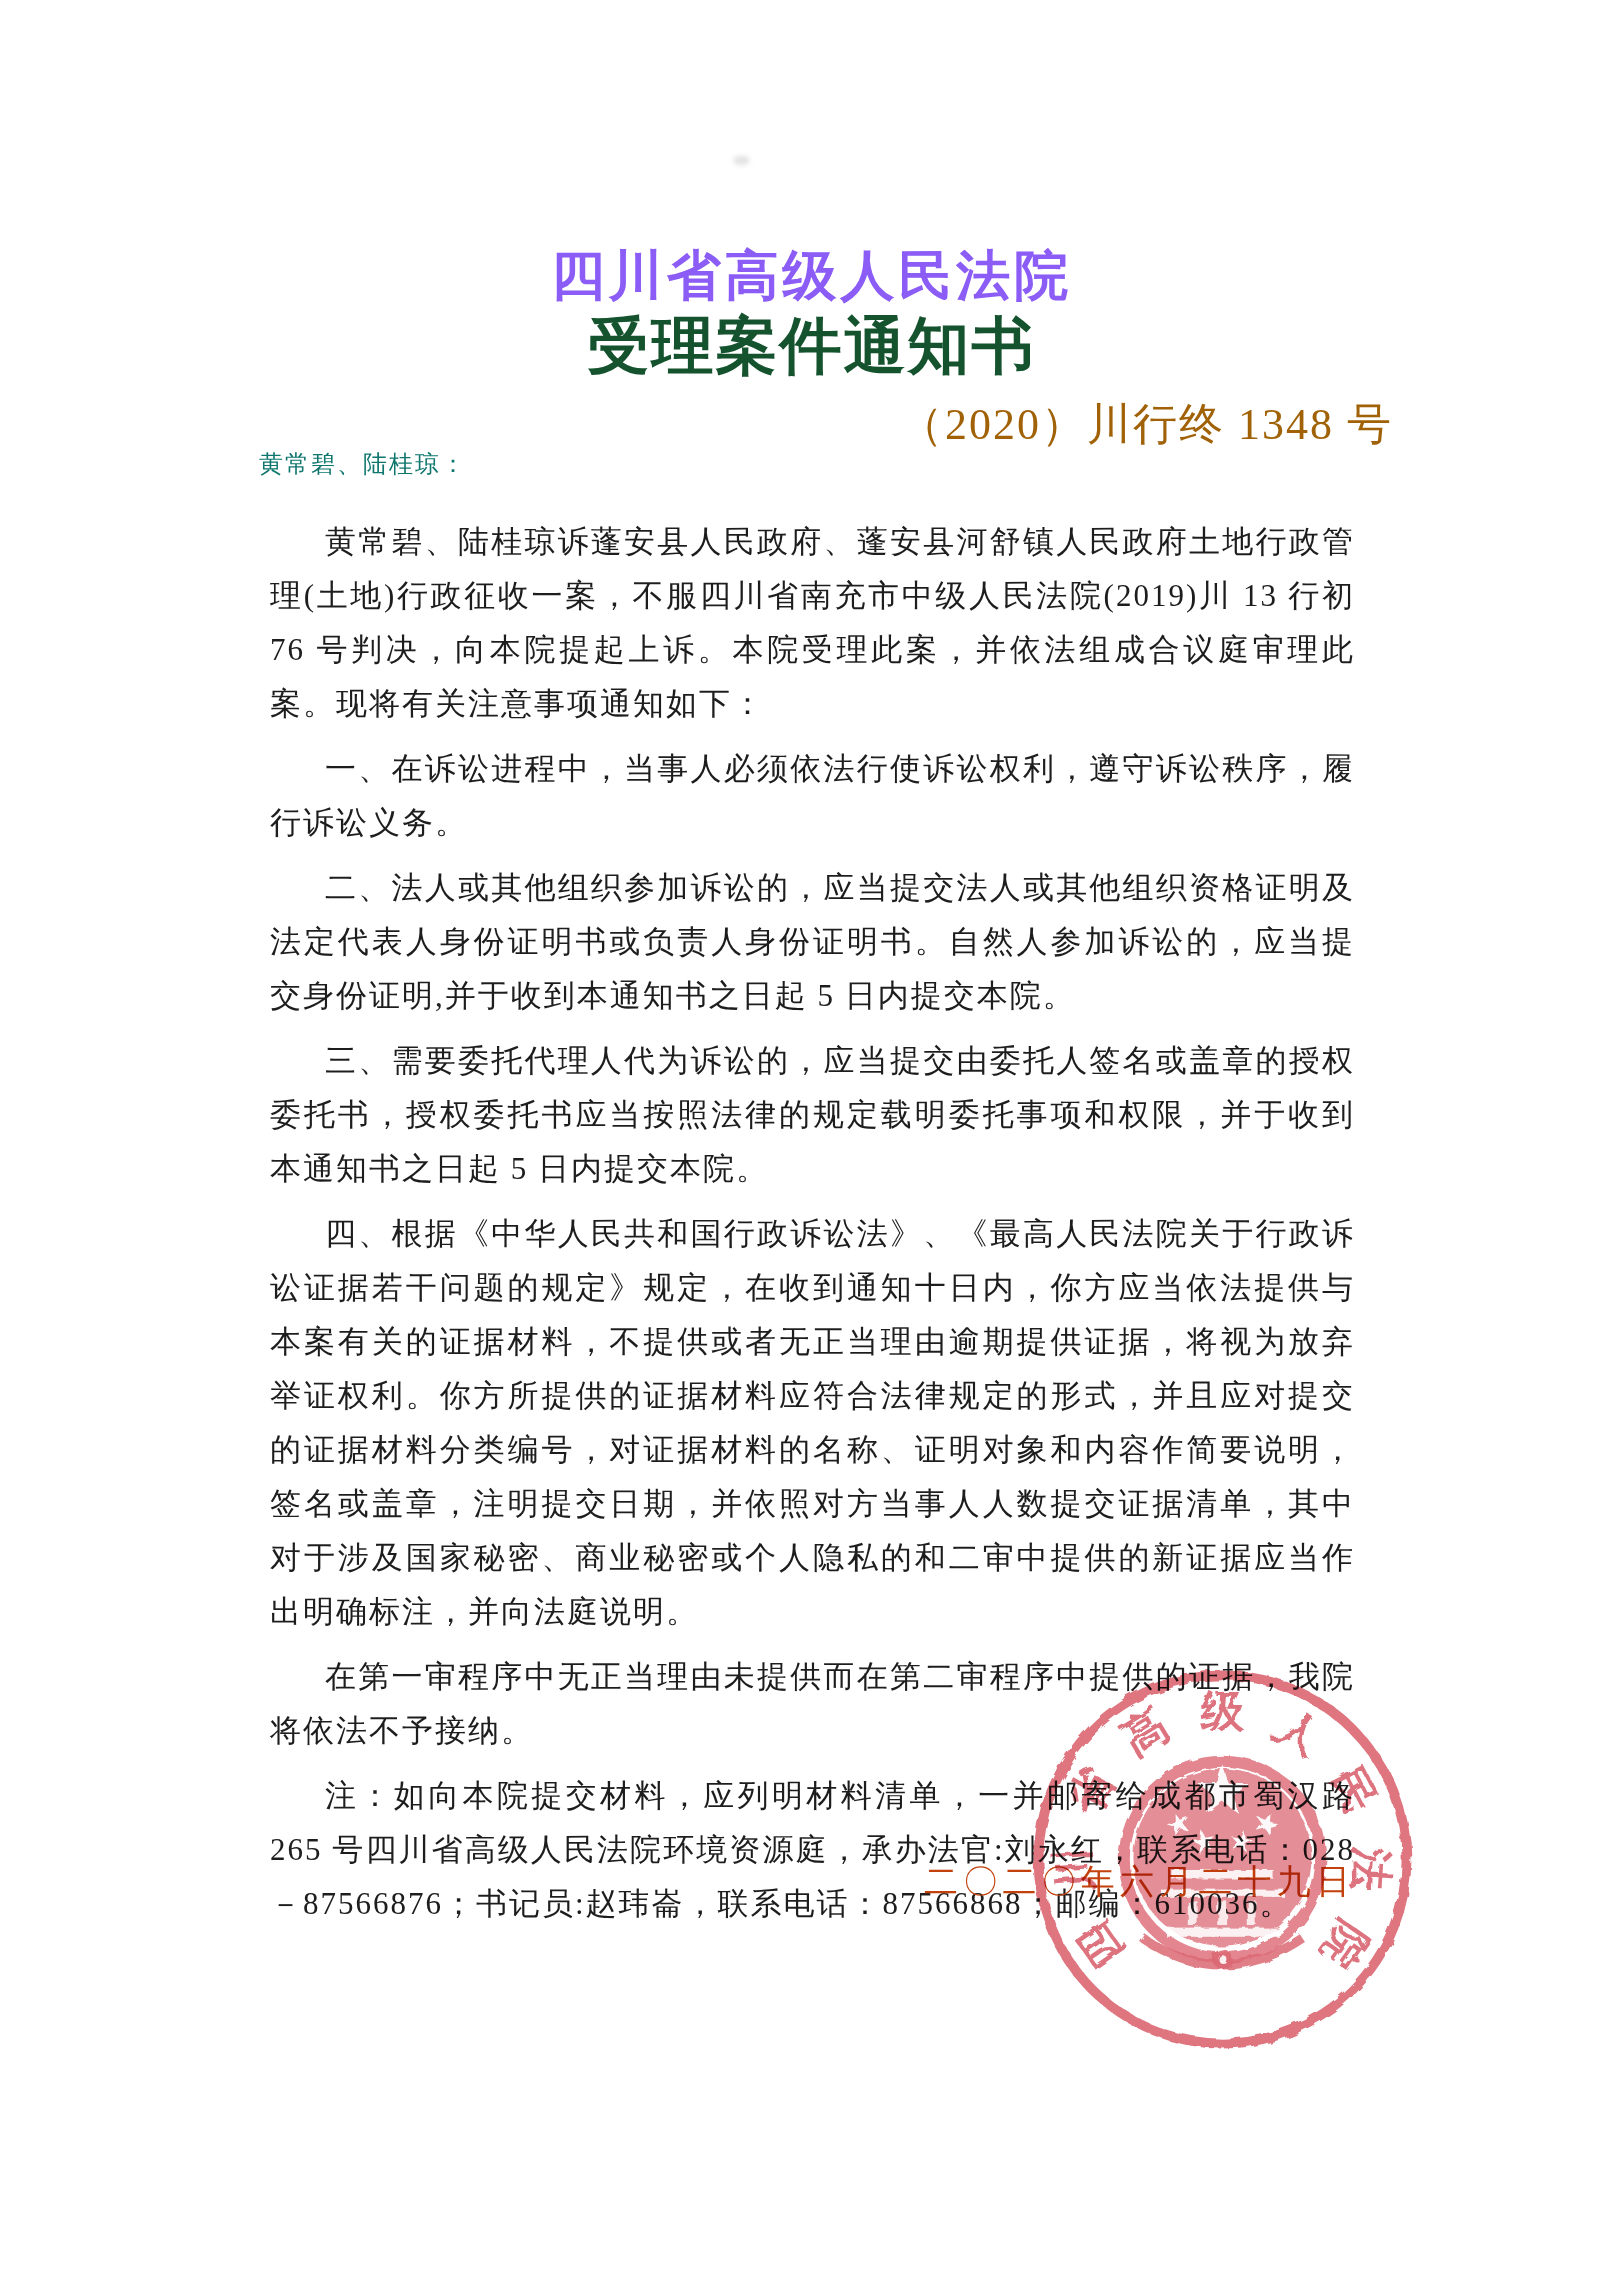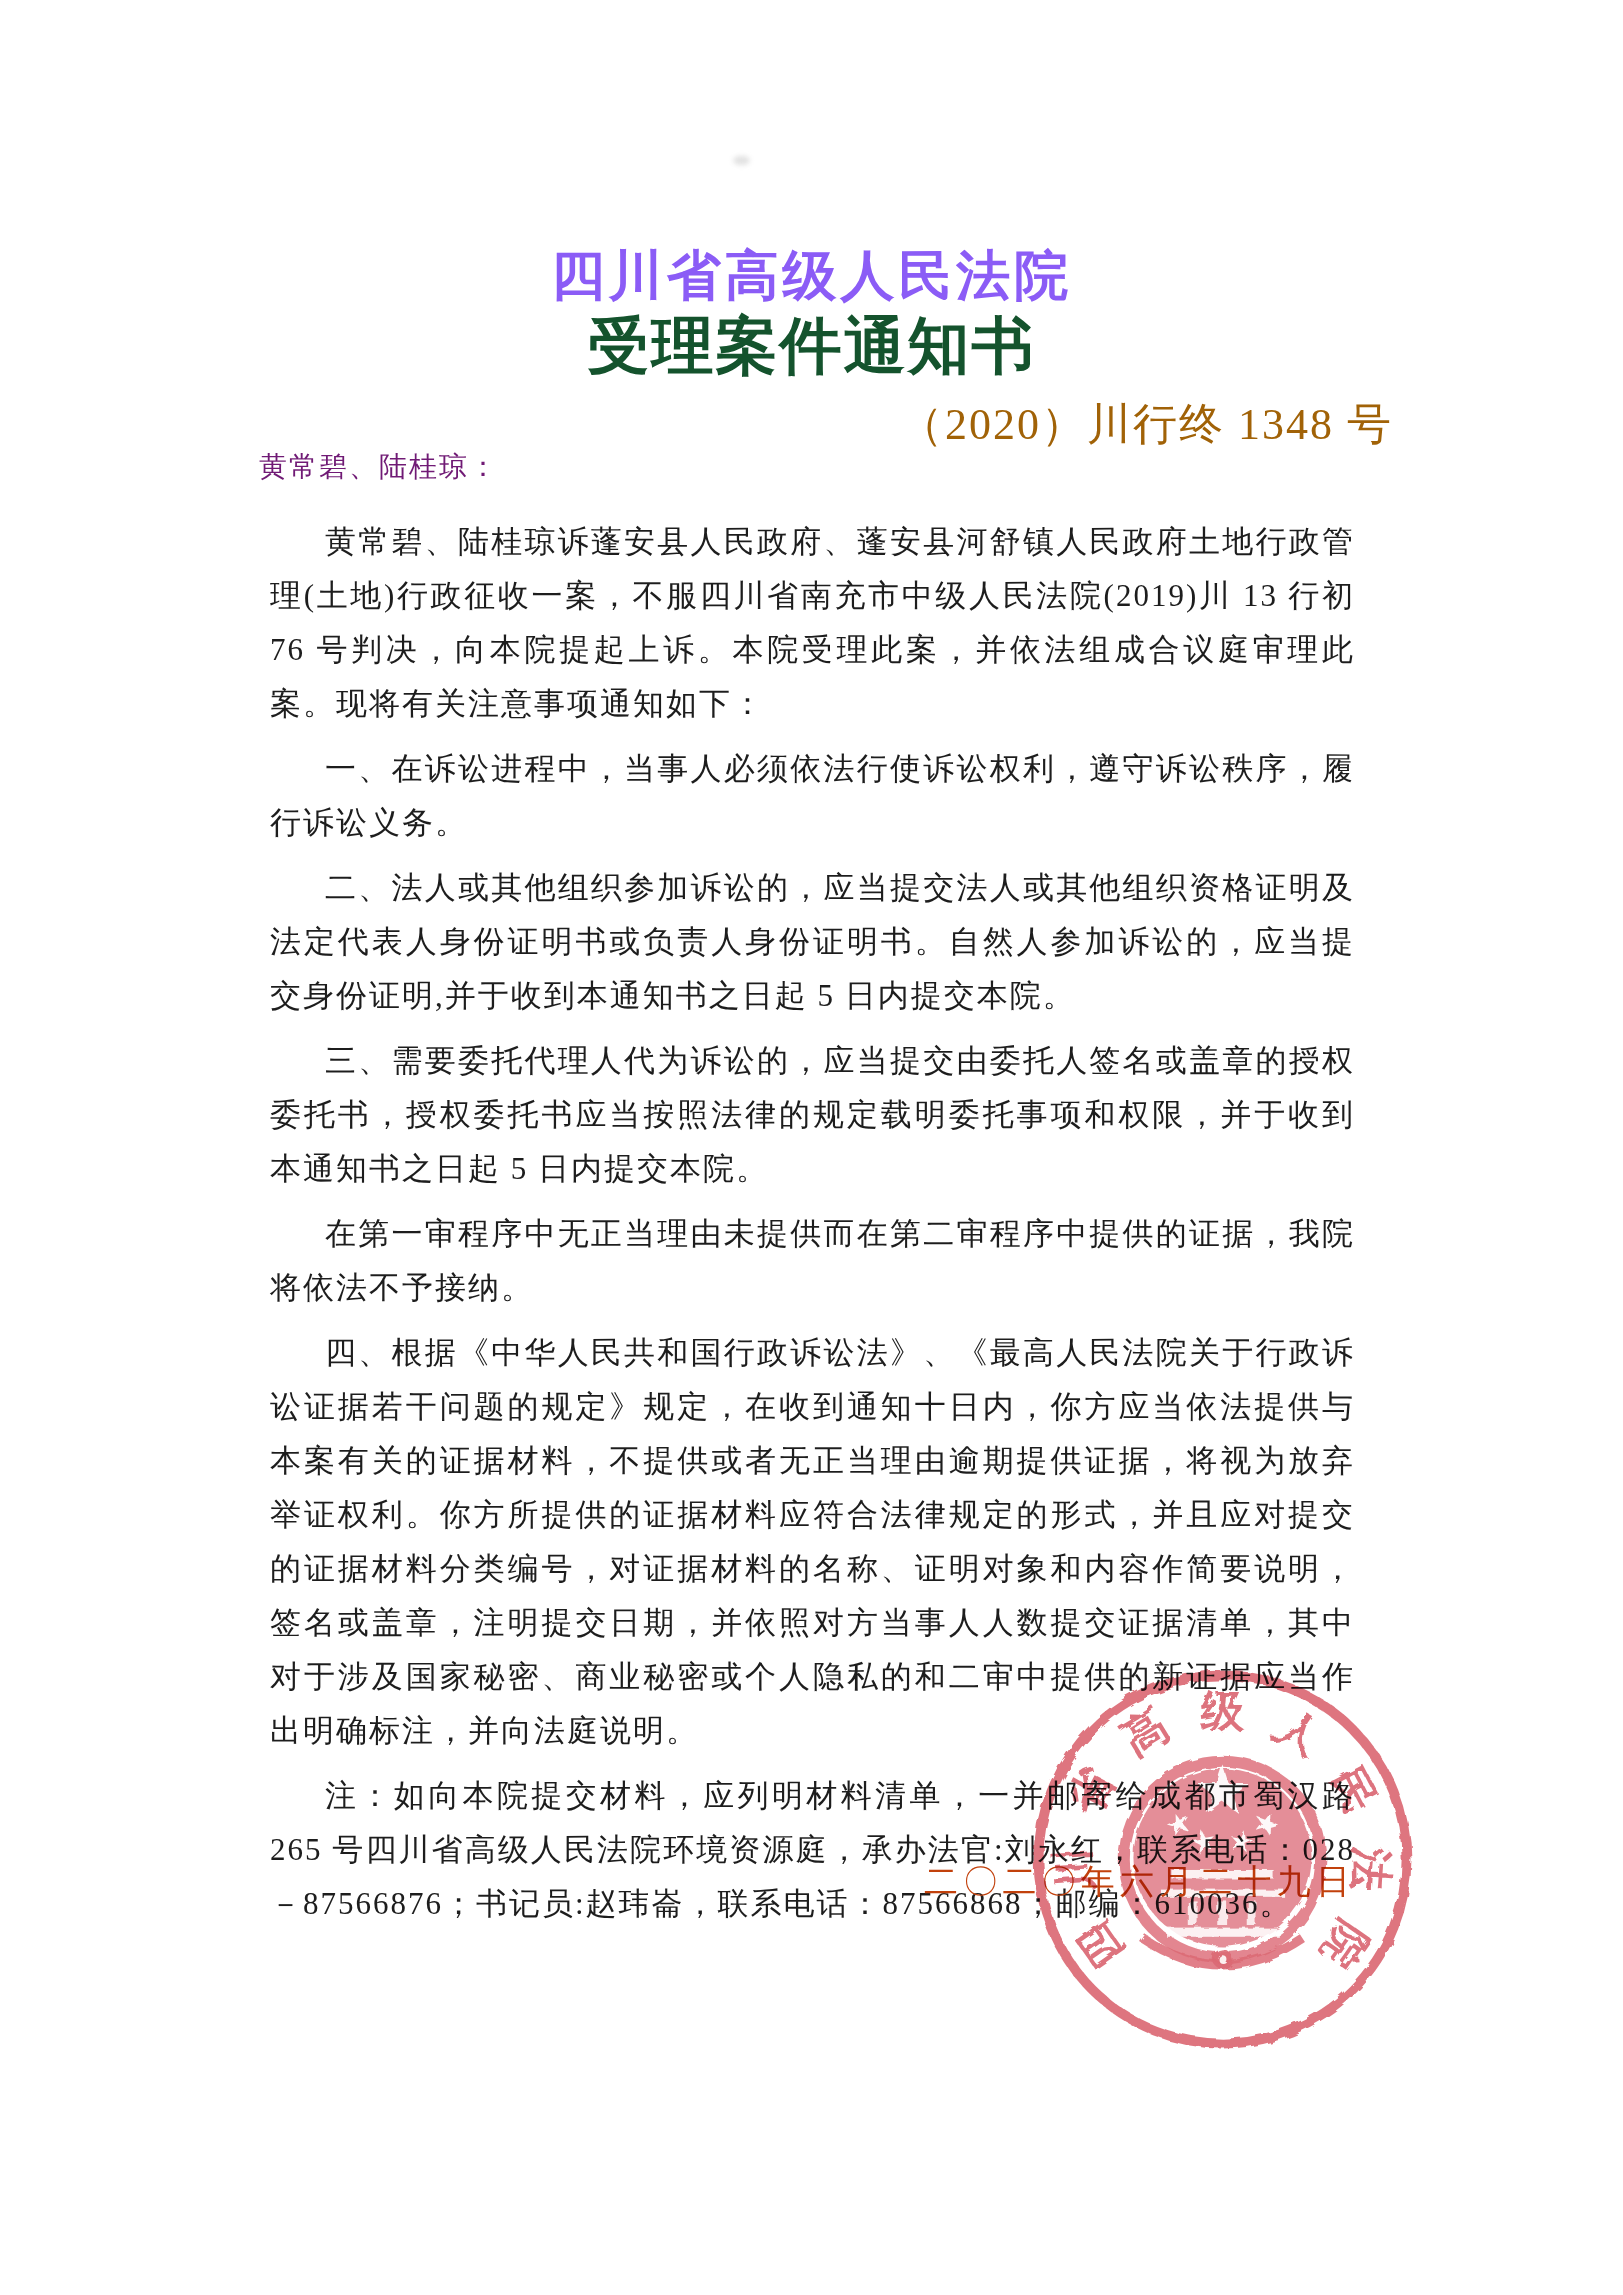--- a/index.html
+++ b/index.html
@@ -49,23 +49,23 @@
     right: 230px;
     font-size: 44px;
     letter-spacing: 2px;
     color: #a16207;
     white-space: nowrap;
   }
   .addressee {
     position: absolute;
     top: 448px;
     left: 259px;
-    font-size: 28px;
+    font-size: 24px;
     letter-spacing: 2px;
-    color: #701a75;
+    color: #0f766e;
     white-space: nowrap;
   }
   .doc-body {
     position: absolute;
     top: 504px;
     left: 259px;
     width: 1107px;
     font-size: 31px;
     line-height: 54px;
     letter-spacing: 2px;
@@ -124,22 +124,22 @@
 
   <div class="case-number">（2020）川行终 1348 号</div>
 
   <div class="addressee">黄常碧、陆桂琼：</div>
 
   <div class="doc-body">
     <p>黄常碧、陆桂琼诉蓬安县人民政府、蓬安县河舒镇人民政府土地行政管理(土地)行政征收一案，不服四川省南充市中级人民法院(2019)川 13 行初 76 号判决，向本院提起上诉。本院受理此案，并依法组成合议庭审理此案。现将有关注意事项通知如下：</p>
     <p>一、在诉讼进程中，当事人必须依法行使诉讼权利，遵守诉讼秩序，履行诉讼义务。</p>
     <p>二、法人或其他组织参加诉讼的，应当提交法人或其他组织资格证明及法定代表人身份证明书或负责人身份证明书。自然人参加诉讼的，应当提交身份证明,并于收到本通知书之日起 5 日内提交本院。</p>
     <p>三、需要委托代理人代为诉讼的，应当提交由委托人签名或盖章的授权委托书，授权委托书应当按照法律的规定载明委托事项和权限，并于收到本通知书之日起 5 日内提交本院。</p>
+    <p>四、根据《中华人民共和国行政诉讼法》、《最高人民法院关于行政诉讼证据若干问题的规定》规定，在收到通知十日内，你方应当依法提供与本案有关的证据材料，不提供或者无正当理由逾期提供证据，将视为放弃举证权利。你方所提供的证据材料应符合法律规定的形式，并且应对提交的证据材料分类编号，对证据材料的名称、证明对象和内容作简要说明，签名或盖章，注明提交日期，并依照对方当事人人数提交证据清单，其中对于涉及国家秘密、商业秘密或个人隐私的和二审中提供的新证据应当作出明确标注，并向法庭说明。</p>
     <p>在第一审程序中无正当理由未提供而在第二审程序中提供的证据，我院将依法不予接纳。</p>
-    <p>四、根据《中华人民共和国行政诉讼法》、《最高人民法院关于行政诉讼证据若干问题的规定》规定，在收到通知十日内，你方应当依法提供与本案有关的证据材料，不提供或者无正当理由逾期提供证据，将视为放弃举证权利。你方所提供的证据材料应符合法律规定的形式，并且应对提交的证据材料分类编号，对证据材料的名称、证明对象和内容作简要说明，签名或盖章，注明提交日期，并依照对方当事人人数提交证据清单，其中对于涉及国家秘密、商业秘密或个人隐私的和二审中提供的新证据应当作出明确标注，并向法庭说明。</p>
     <p>注：如向本院提交材料，应列明材料清单，一并邮寄给成都市蜀汉路 265 号四川省高级人民法院环境资源庭，承办法官:刘永红，联系电话：028－87566876；书记员:赵玮崙，联系电话：87566868；邮编：610036。</p>
   </div>
 
   <div class="issue-date">二〇二〇年六月二十九日</div>
 
   <svg class="seal" viewBox="0 0 600 600" xmlns="http://www.w3.org/2000/svg" aria-hidden="true">
     <defs>
       <path id="star" d="M0,-1 L0.588,0.809 L-0.951,-0.309 L0.951,-0.309 L-0.588,0.809 Z" fill-rule="nonzero"></path>
       <filter id="rough" x="-10%" y="-10%" width="120%" height="120%">
         <feTurbulence type="fractalNoise" baseFrequency="0.055" numOctaves="2" result="n"></feTurbulence>

